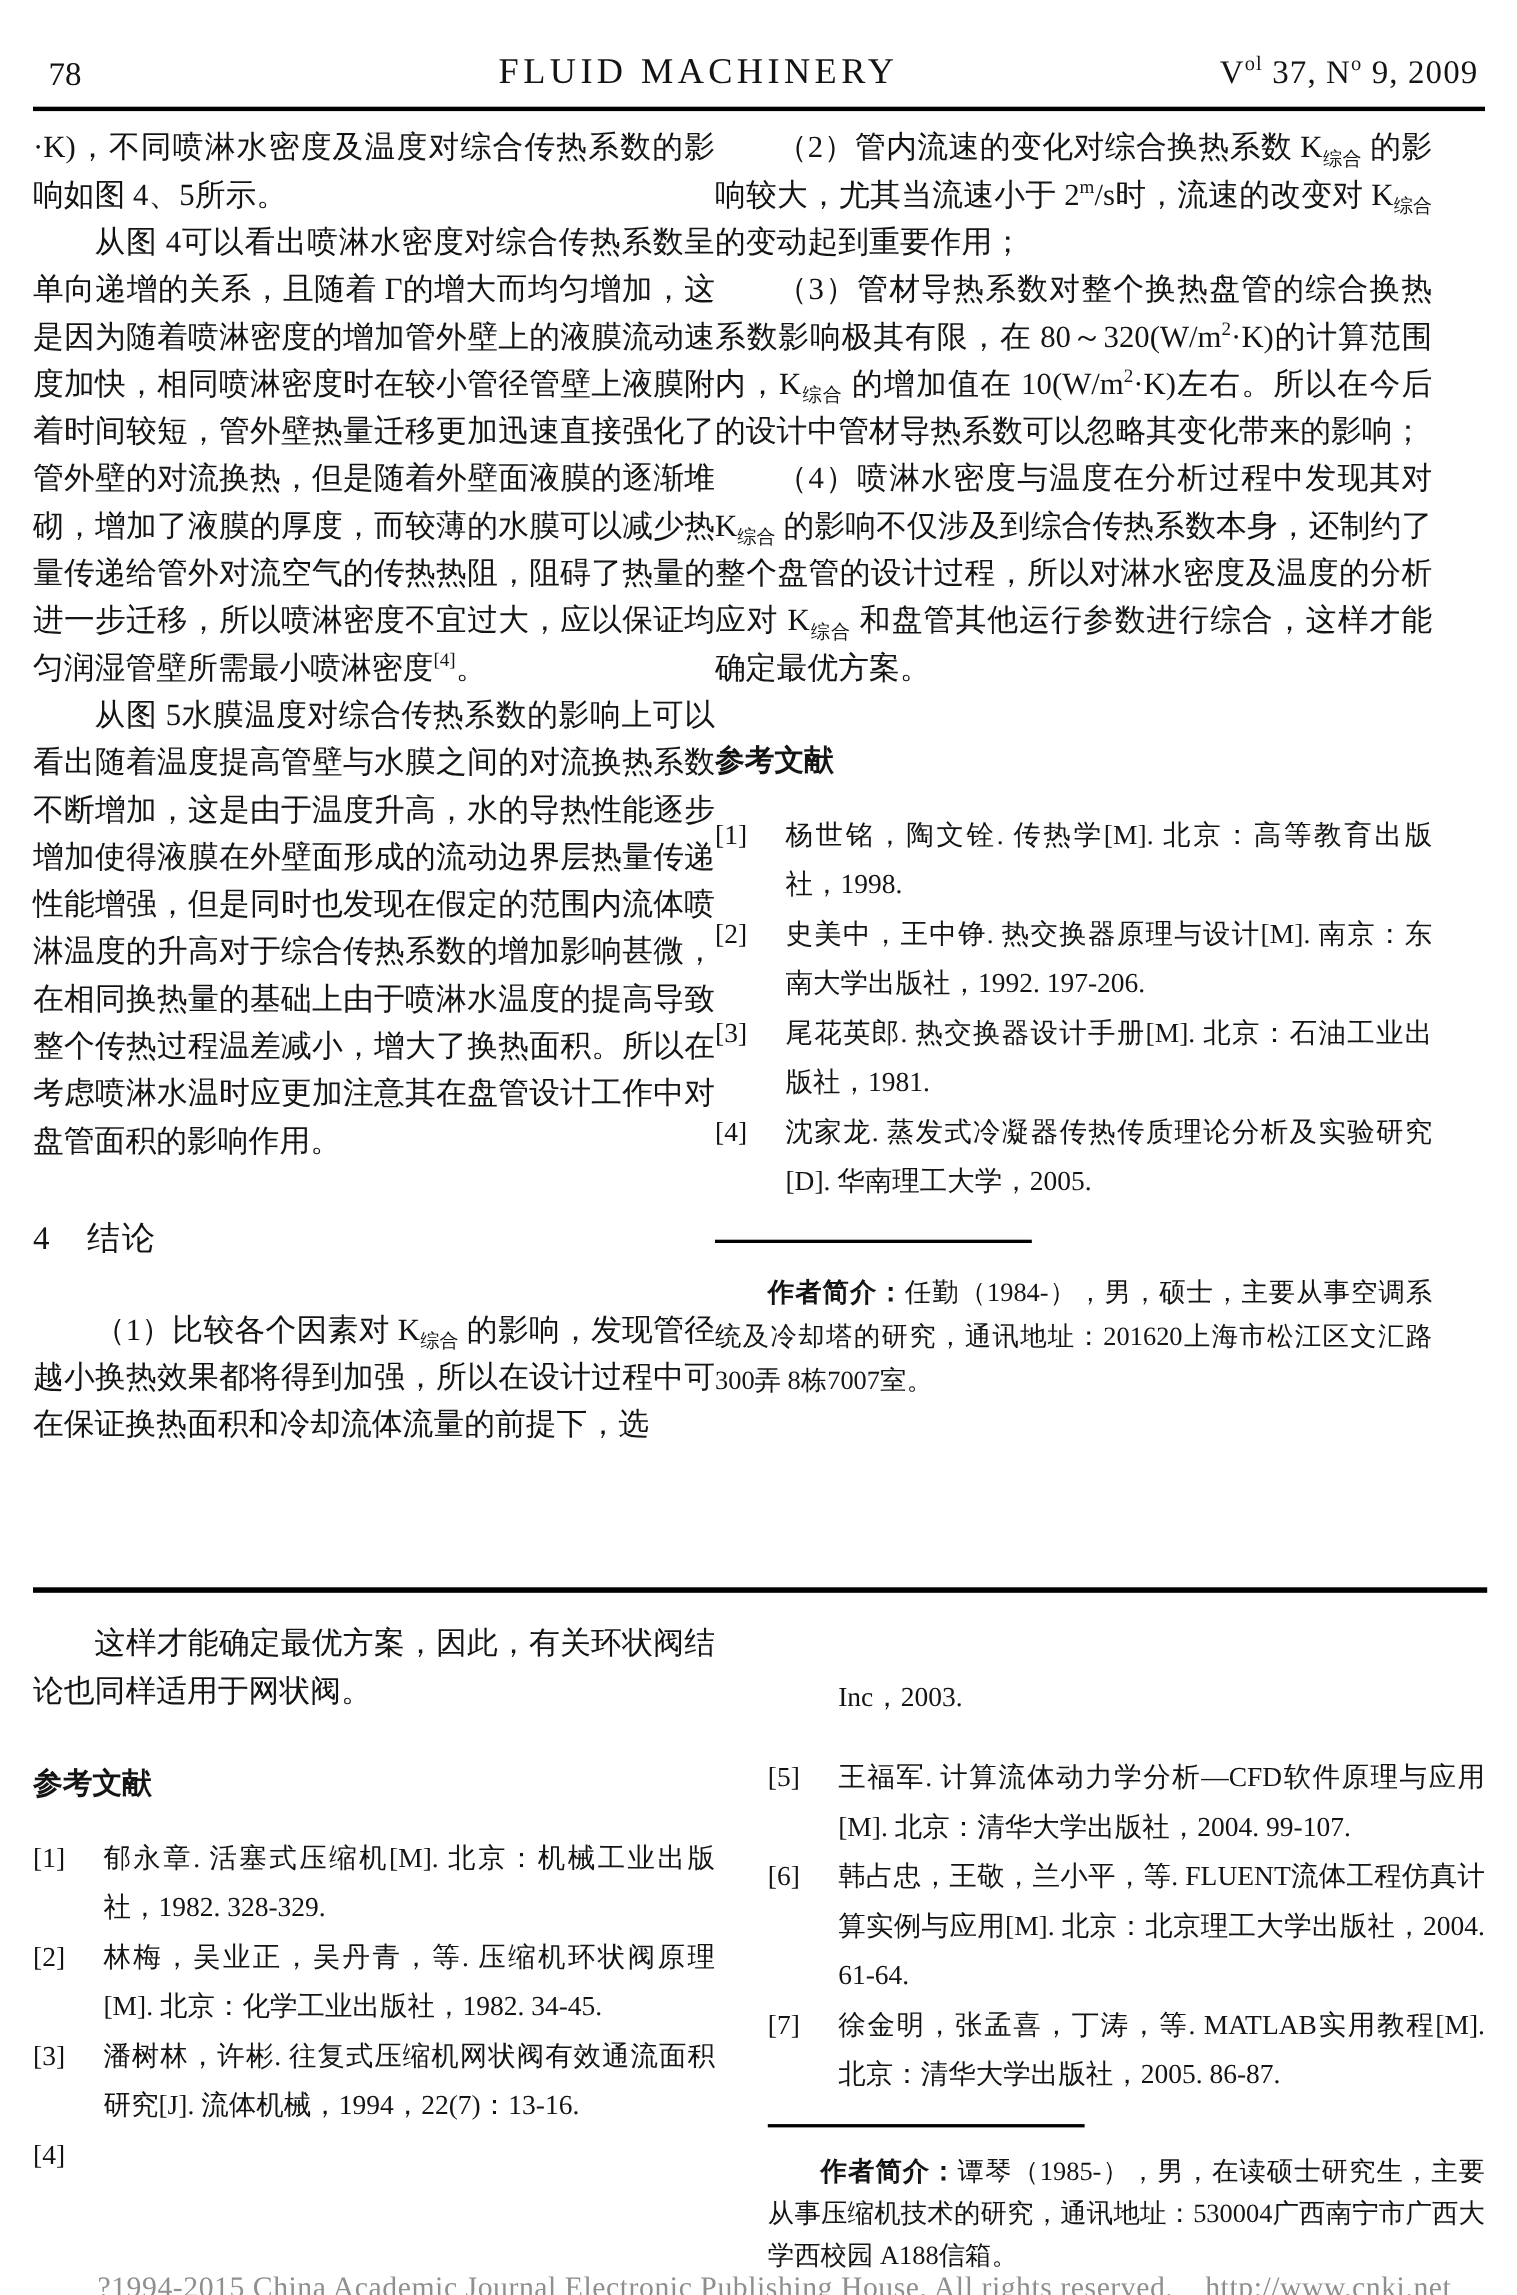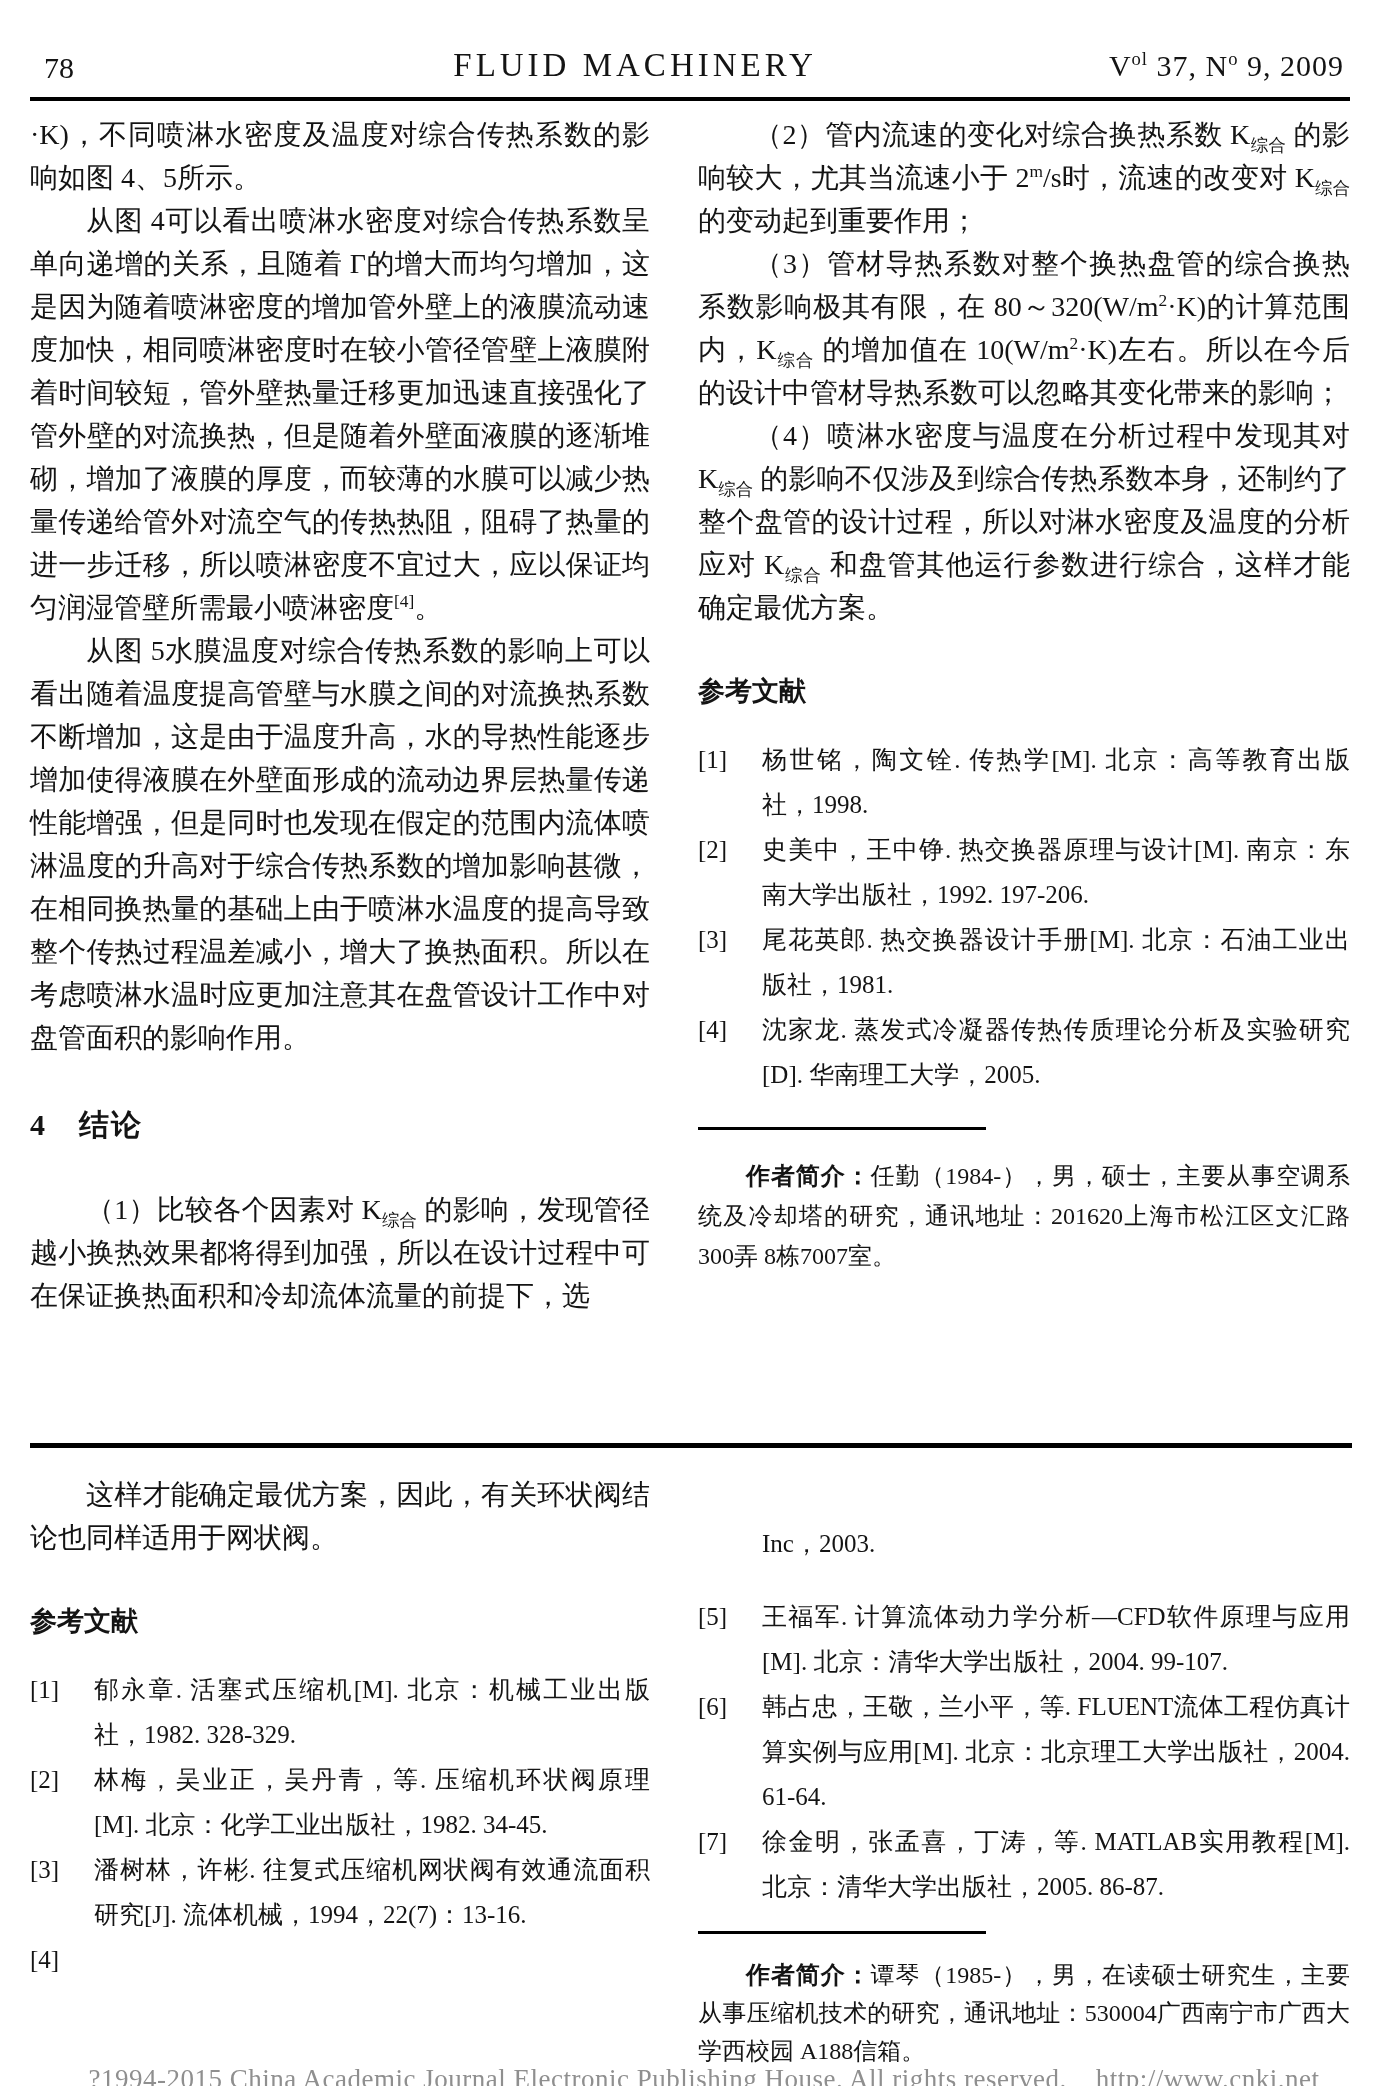--- a/index.html
+++ b/index.html
@@ -10,30 +10,30 @@
     overflow:hidden;
     margin-top:25px;
   }
   
   .header { position:absolute; top:14px; left:30px; width:1320px; height:58px; }
   .page-num { position:absolute; left:14px; top:12px; font-size:30px; }
   .journal-title { position:absolute; left:-55px; width:100%; top:8px; text-align:center; font-size:33px; letter-spacing:4px; }
   .issue { position:absolute; right:6px; top:10px; font-size:30px; letter-spacing:1px; }
   .header-rule { position:absolute; left:30px; top:72px; width:1320px; height:4px; background:#000; }
   
-  .top-cols { position:absolute; left:30px; top:88px; width:1320px; display:flex; gap:48px; }
+  .top-cols { position:absolute; left:30px; top:88px; width:1320px; display:flex; }
   .bottom-cols { position:absolute; left:30px; top:1448px; width:1320px; display:flex; gap:48px; }
   .col-l { width:620px; flex:none; }
   .col-r { width:652px; flex:none; }
   
   .para { font-size:28px; line-height:43px; text-align:justify; }
   .indent { text-indent:2em; }
   sup { font-size:0.62em; line-height:0; }
   sub { font-size:0.62em; line-height:0; }
-  .section-heading { font-size:30px; font-weight:bold; letter-spacing:2px; margin-top:46px; margin-bottom:42px; }
+  .section-heading { font-size:30px; font-weight:normal; letter-spacing:2px; margin-top:46px; margin-bottom:42px; }
   
   .refs-heading { font-size:27px; font-weight:bold; margin-top:44px; }
   .refs { margin-top:28px; }
   .ref { display:flex; font-size:25px; line-height:45px; }
   .ref-num { flex:none; width:64px; }
   .ref-body { flex:1; text-align:justify; }
   .ref-cont { margin-top:48px; padding-left:64px; font-size:25px; line-height:45px; }
   
   .bio-rule { margin-top:30px; width:288px; height:3px; background:#000; }
   .bio { margin-top:26px; font-size:24px; line-height:40px; text-indent:2em; text-align:justify; }

